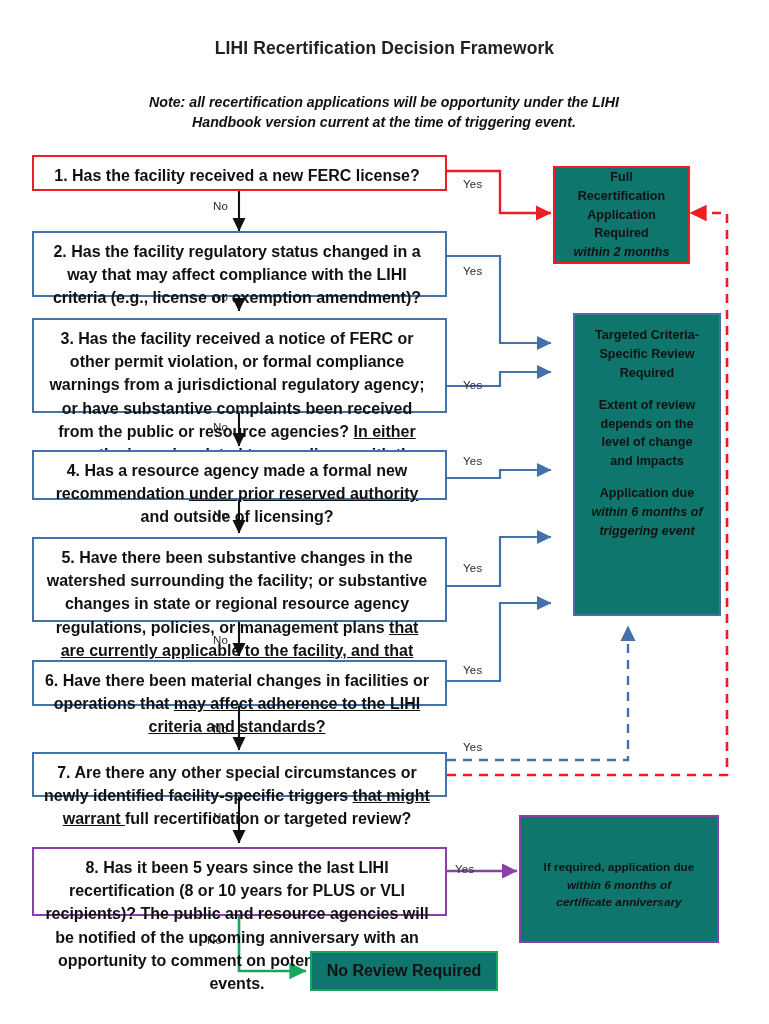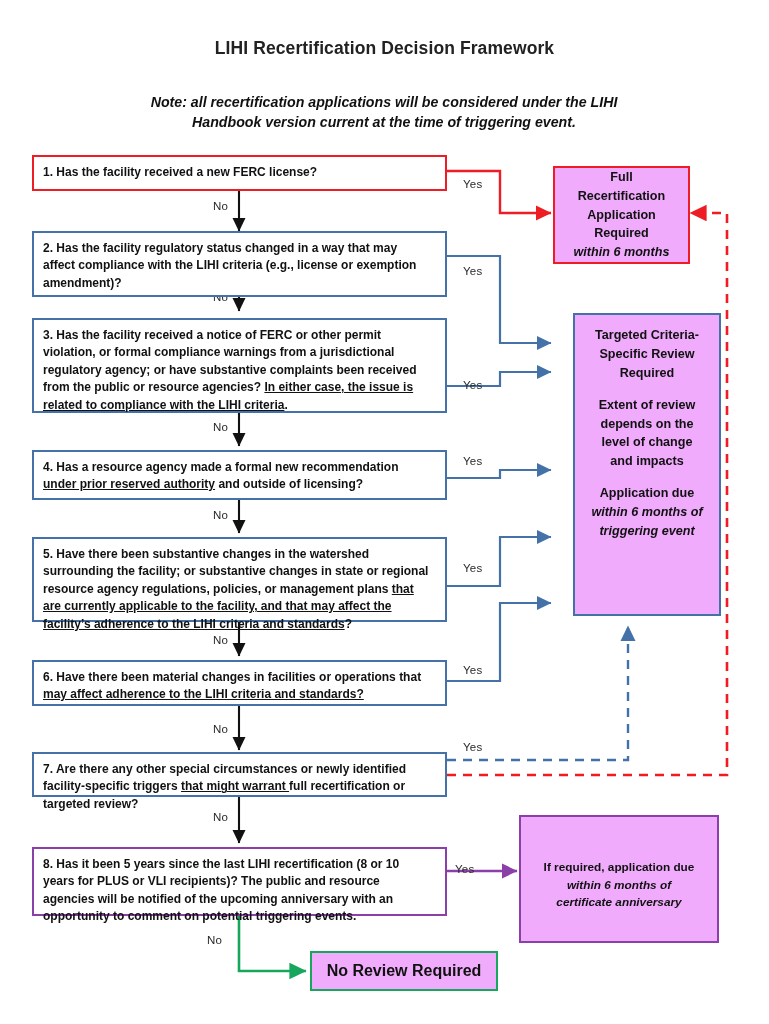--- a/index.html
+++ b/index.html
@@ -5,26 +5,26 @@
   html,body{margin:0;padding:0;background:#ffffff;}
   body{width:769px;height:1024px;position:relative;
        font-family:"Liberation Sans","DejaVu Sans",sans-serif;
        -webkit-font-smoothing:antialiased;color:#131313;overflow:hidden;}
   #stage{position:absolute;left:0;top:0;width:769px;height:1024px;}
   .title{position:absolute;left:0;top:38px;width:769px;text-align:center;
          font-size:17.5px;font-weight:700;letter-spacing:.1px;color:#222;}
   .note{position:absolute;left:84px;top:92px;width:600px;text-align:center;
         font-size:14.2px;font-weight:700;font-style:italic;line-height:1.42;color:#111;}
   .qbox{position:absolute;box-sizing:border-box;background:#fff;border:2px solid #4472a8;
-        font-size:12px;font-weight:700;line-height:1.45;color:#111;
-        padding:7px 14px 6px 9px;}
+        font-size:16px;font-weight:700;line-height:1.45;color:#111;
+        padding:7px 14px 6px 9px;text-align:center;}
   .qbox.red{border-color:#ee1c25;}
   .qbox.purple{border-color:#8b3fa8;}
   .u{text-decoration:underline;}
-  .obox{position:absolute;box-sizing:border-box;background:#f0abfc;border:2px solid #4472a8;
+  .obox{position:absolute;box-sizing:border-box;background:#0f766e;border:2px solid #4472a8;
         text-align:center;font-size:12.6px;font-weight:700;line-height:1.5;color:#111;
         display:flex;flex-direction:column;justify-content:flex-start;align-items:center;}
   .obox.red{border-color:#ee1c25;justify-content:center;}
   .obox.purple{border-color:#8b3fa8;justify-content:center;}
   .obox.green{border-color:#16a75c;justify-content:center;align-items:center;
               font-size:16px;}
   .obox .it{font-style:italic;}
   .obox p{margin:0;}
   .lbl{position:absolute;font-size:11.5px;font-weight:400;color:#2a2a2a;
        letter-spacing:.2px;font-family:"Liberation Sans","DejaVu Sans",sans-serif;}
@@ -33,21 +33,21 @@
   .spacer{height:13px;}
 </style>
 </head>
 <body>
 
 <div id="stage">
 
   <div class="title">LIHI Recertification Decision Framework</div>
 
   <div class="note">
-    <span>Note: all recertification applications will be considered under the LIHI</span><br>
+    <span>Note: all recertification applications will be opportunity under the LIHI</span><br>
     <span>Handbook version current at the time of triggering event.</span>
   </div>
 
   <svg class="wires" viewBox="0 0 769 1024">
     <defs>
       <marker id="ah-blk" markerWidth="9" markerHeight="9" refX="6.4" refY="3.2" orient="auto">
         <path d="M0,0 L6.6,3.2 L0,6.4 z" fill="#111"></path>
       </marker>
       <marker id="ah-red" markerWidth="9" markerHeight="9" refX="6.4" refY="3.2" orient="auto">
         <path d="M0,0 L6.6,3.2 L0,6.4 z" fill="#ee1c25"></path>
@@ -127,21 +127,21 @@
   <div class="qbox" style="left:32px;top:752px;width:415px;height:45px;"><span>7. Are there any other special circumstances or newly identified facility-specific triggers </span><span class="u">that might warrant </span><span>full recertification or targeted review?</span></div>
 
   <div class="qbox purple" style="left:32px;top:847px;width:415px;height:69px;"><span>8. Has it been 5 years since the last LIHI recertification (8 or 10 years for PLUS or VLI recipients)?  The public and resource agencies will be notified of the upcoming anniversary with an opportunity to comment on potential triggering events.</span></div>
 
   <div class="obox red" style="left:553px;top:166px;width:137px;height:98px;padding:4px 4px;">
     <div>
         <p>Full</p>
         <p>Recertification</p>
         <p>Application</p>
         <p>Required</p>
-        <p class="it">within 6 months</p>
+        <p class="it">within 2 months</p>
       </div>
   </div>
 
   <div class="obox" style="left:553px;top:313px;width:148px;height:303px;padding:11px 6px 6px 6px;margin-left:20px;">
     <div>
         <p>Targeted Criteria-</p>
         <p>Specific Review</p>
         <p>Required</p>
       </div>
     <div class="spacer"></div>

